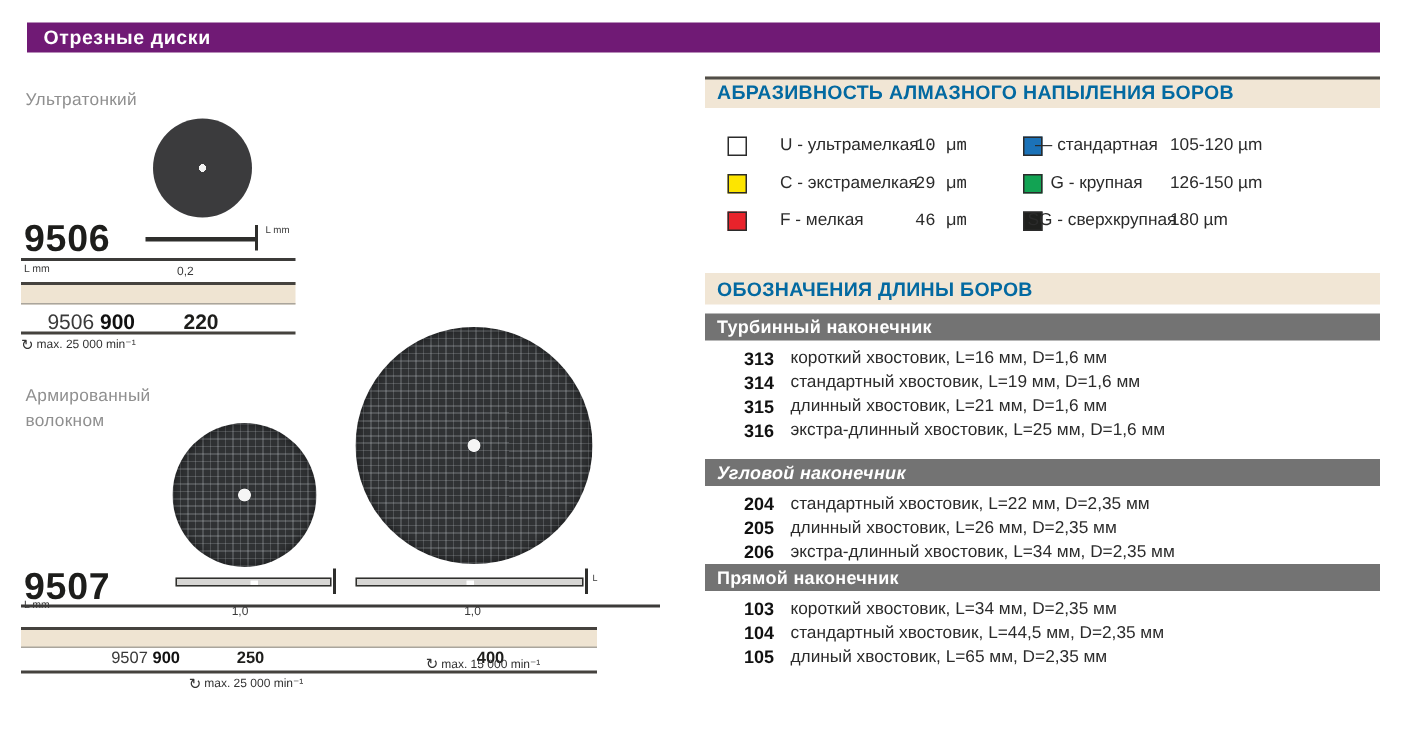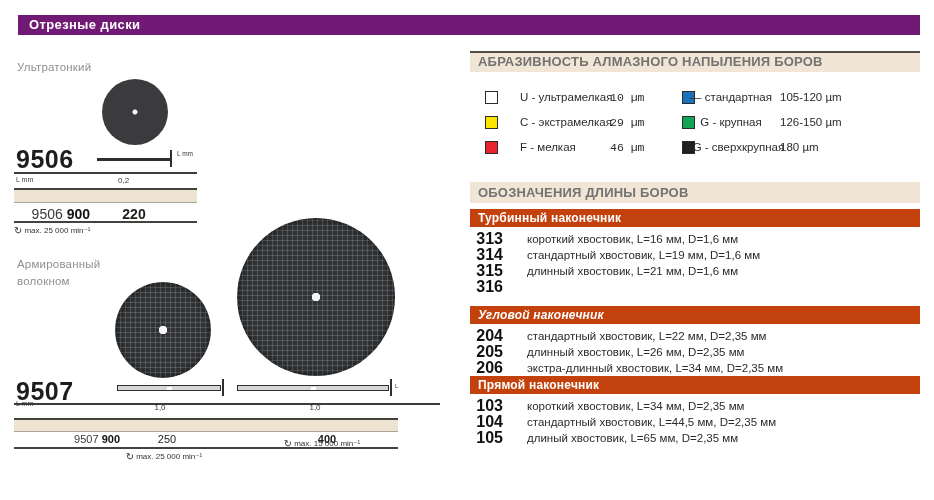--- a/index.html
+++ b/index.html
@@ -50,49 +50,49 @@
   #prof9507b{left:237px;top:385px;width:152px;}
   #dim9507a{left:222px;top:379px;width:1.5px;height:17px;background:#2e2e2c;}
   #dim9507b{left:390px;top:379px;width:1.5px;height:17px;background:#2e2e2c;}
   #dimlbl9507{left:395px;top:383px;font-size:6px;color:#3a3a3a;}
   #unit9507{left:16px;top:400px;font-size:7px;color:#3a3a3a;}
   #thickA{left:145px;top:403px;width:30px;text-align:center;font-size:8px;color:#3a3a3a;}
   #thickB{left:300px;top:403px;width:30px;text-align:center;font-size:8px;color:#3a3a3a;}
   #band9507{left:14px;top:418px;width:384px;height:14px;}
   #row9507{left:14px;top:433px;width:384px;height:13px;font-size:11px;}
   #row9507 .rcode{position:absolute;left:0;width:106px;text-align:right;color:#3a3a3a;}
-  #row9507 .v1{position:absolute;left:133px;width:40px;text-align:center;font-weight:normal;}
+  #row9507 .v1{position:absolute;left:133px;width:40px;text-align:center;font-weight:bold;}
   #row9507 .v2{position:absolute;left:293px;width:40px;text-align:center;font-weight:bold;}
   #line9507{left:14px;top:447px;width:384px;height:1.5px;background:#45423e;}
   #max9507a{left:108px;top:451px;width:112px;text-align:center;font-size:8px;color:#333;white-space:nowrap;}
   #max9507b{left:266px;top:438px;width:112px;text-align:center;font-size:8px;color:#333;white-space:nowrap;}
 
   
   #right{left:470px;top:51px;width:450px;}
   .hdr{background:#f1e6d5;height:21px;line-height:21px;font-weight:bold;font-size:13px;
-       padding-left:8px;box-sizing:border-box;letter-spacing:.2px;color:#737373;}
+       padding-left:8px;box-sizing:border-box;letter-spacing:.2px;color:#0369a1;}
   #hdr1{border-top:2px solid #514e48;line-height:18px;}
   #legend{margin-top:14px;height:75px;position:relative;}
   .lg-row{position:relative;height:25px;}
   .sw{position:absolute;top:5px;width:13px;height:13px;border:1px solid #2b2b2b;box-sizing:border-box;}
   .sw.c1{left:15px;}
   .sw.c2{left:212px;}
   .lg-label{position:absolute;left:50px;top:5px;font-size:11.5px;color:#2b2b2b;white-space:nowrap;}
   .lg-val{position:absolute;left:140px;top:5px;font-size:11.5px;color:#2b2b2b;white-space:nowrap;font-family:Liberation Mono, monospace;}
   .lg-label2{position:absolute;left:215px;top:5px;width:92px;text-align:center;font-size:11.5px;color:#2b2b2b;white-space:nowrap;}
   .lg-val2{position:absolute;left:310px;top:5px;font-size:11.5px;color:#2b2b2b;white-space:nowrap;}
   #hdr2{margin-top:21px;}
-  .sub-bar{background:#c2410c;height:18px;line-height:18px;color:#ffffff;font-weight:bold;
+  .sub-bar{background:#737373;height:18px;line-height:18px;color:#ffffff;font-weight:bold;
            font-size:12px;padding-left:8px;box-sizing:border-box;letter-spacing:.2px;}
   #bar1{margin-top:6px;}
   #bar2{margin-top:11px;font-style:italic;}
   #bar3{margin-top:0;}
   .g-rows{margin-top:4px;}
   .g-row{position:relative;height:16px;line-height:16px;}
-  .g-code{position:absolute;left:5px;width:28px;text-align:right;font-weight:bold;font-size:16px;color:#111;}
+  .g-code{position:absolute;left:18px;width:28px;text-align:right;font-weight:bold;font-size:12px;color:#111;}
   .g-desc{position:absolute;left:57px;font-size:11.5px;color:#2b2b2b;white-space:nowrap;}
 </style>
 </head>
 <body>
 
 <div id="canvas">
 
   <div id="topbar" class="abs">
     <span>Отрезные диски</span>
   </div>
@@ -189,20 +189,21 @@
       <div class="g-row">
         <span class="g-code">314</span>
         <span class="g-desc">стандартный хвостовик, L=19 мм, D=1,6 мм</span>
       </div>
       <div class="g-row">
         <span class="g-code">315</span>
         <span class="g-desc">длинный хвостовик, L=21 мм, D=1,6 мм</span>
       </div>
       <div class="g-row">
         <span class="g-code">316</span>
+        <span class="g-desc">экстра-длинный хвостовик, L=25 мм, D=1,6 мм</span>
       </div>
     </div>
 
     <div id="bar2" class="sub-bar">Угловой наконечник</div>
     <div class="g-rows">
       <div class="g-row">
         <span class="g-code">204</span>
         <span class="g-desc">стандартный хвостовик, L=22 мм, D=2,35 мм</span>
       </div>
       <div class="g-row">

